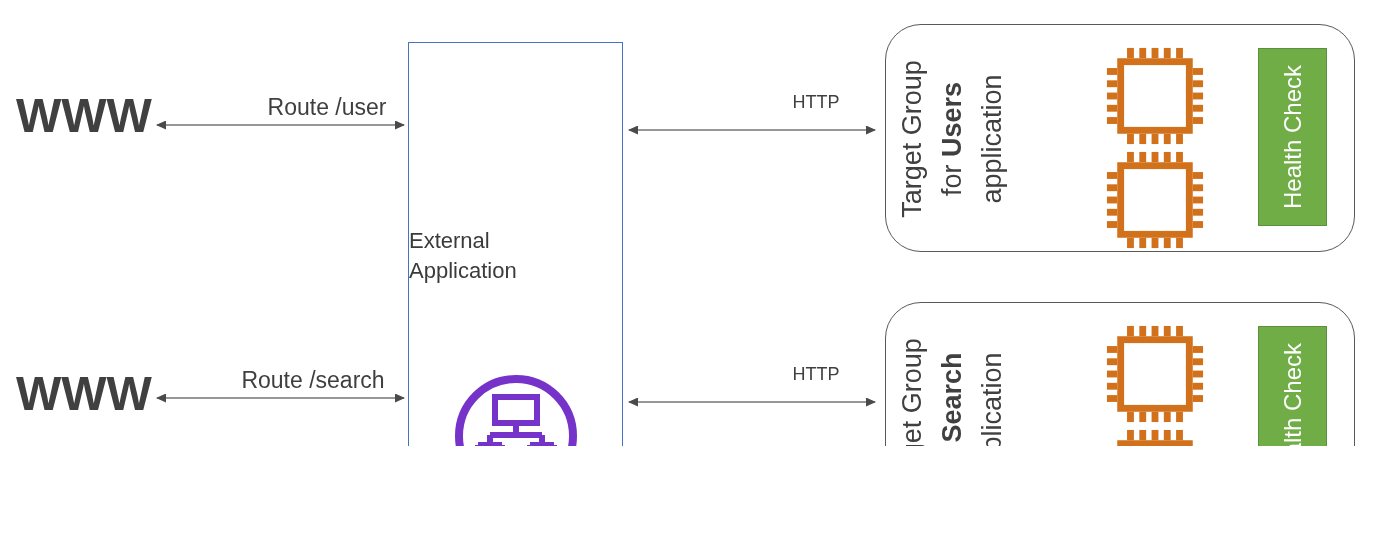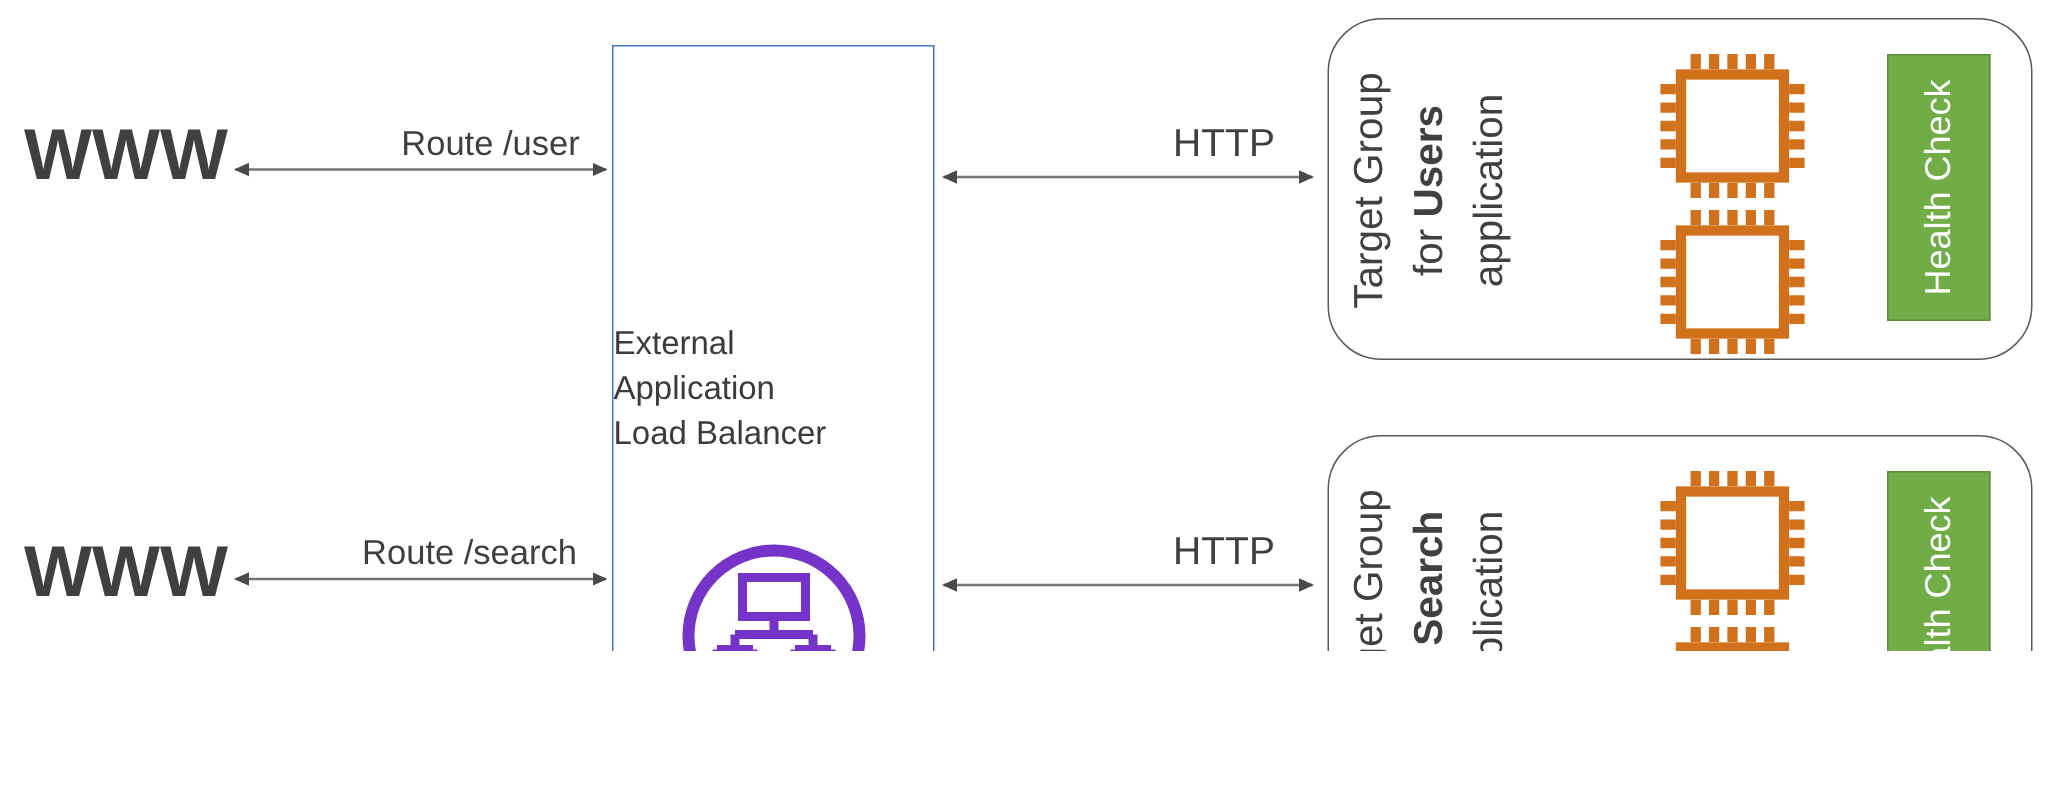--- a/index.html
+++ b/index.html
@@ -1,33 +1,33 @@
 <!DOCTYPE html>
 <html><head>
 <meta charset="utf-8">
 <style>
   html,body{margin:0;padding:0;background:#fff;}
   .canvas{
     position:relative; width:1373px; height:434px; background:#fff;
-    font-family:"Liberation Sans", sans-serif; color:#3f3f3f; overflow:hidden;
+    font-family:"Liberation Sans", sans-serif; color:#3f3f3f; overflow:hidden;margin-top:12px;
   }
   svg.arrows{position:absolute; left:0; top:0; width:1373px; height:533px; pointer-events:none;}
   .arrow-line{stroke:#757575; stroke-width:1.7;}
 
   .www{
     position:absolute; left:16px; font-size:48px; font-weight:800;
     color:#404040; letter-spacing:0px; line-height:1;
   }
   .www1{top:80px;} .www2{top:358px;}
 
   .edge-label{
     position:absolute; transform:translateX(-50%);
     font-size:23px; color:#3f3f3f; white-space:nowrap;
   }
-  .http-label{font-size:26px;}
+  .http-label{font-size:18px;}
 
   .lb-box{
     position:absolute; left:408px; top:30px; width:215px; height:492px;
     border:1.6px solid #4472C4; background:#fff; box-sizing:border-box;
   }
   .lb-text{
     position:absolute; left:0; top:183px; width:100%;
     text-align:left; font-size:22px; line-height:30px; color:#3b3b3b;
   }
   .lb-icon{position:absolute; left:42px; top:328px; width:130px; height:130px;}
@@ -113,21 +113,20 @@
 
   <div class="edge-label" style="left:327px; top:82px;">Route /user</div>
   <div class="edge-label" style="left:313px; top:355px;">Route /search</div>
   <div class="edge-label http-label" style="left:816px; top:80px;">HTTP</div>
   <div class="edge-label http-label" style="left:816px; top:352px;">HTTP</div>
 
   <div class="lb-box">
     <div class="lb-text">
       <div>External</div>
       <div>Application</div>
-      <div>Load Balancer</div>
     </div>
     <svg class="lb-icon" viewBox="0 0 130 130">
       <circle cx="65" cy="65" r="57" fill="#ffffff" stroke="#7533C9" stroke-width="8"></circle>
       <g fill="none" stroke="#7533C9" stroke-width="6">
         <rect x="44" y="26" width="42" height="26"></rect>
         <path d="M65 52 V64"></path>
         <path d="M39 64 H91"></path>
         <path d="M39 64 V74"></path>
           <path d="M91 64 V74"></path>
         <path d="M27 74 H51"></path>

